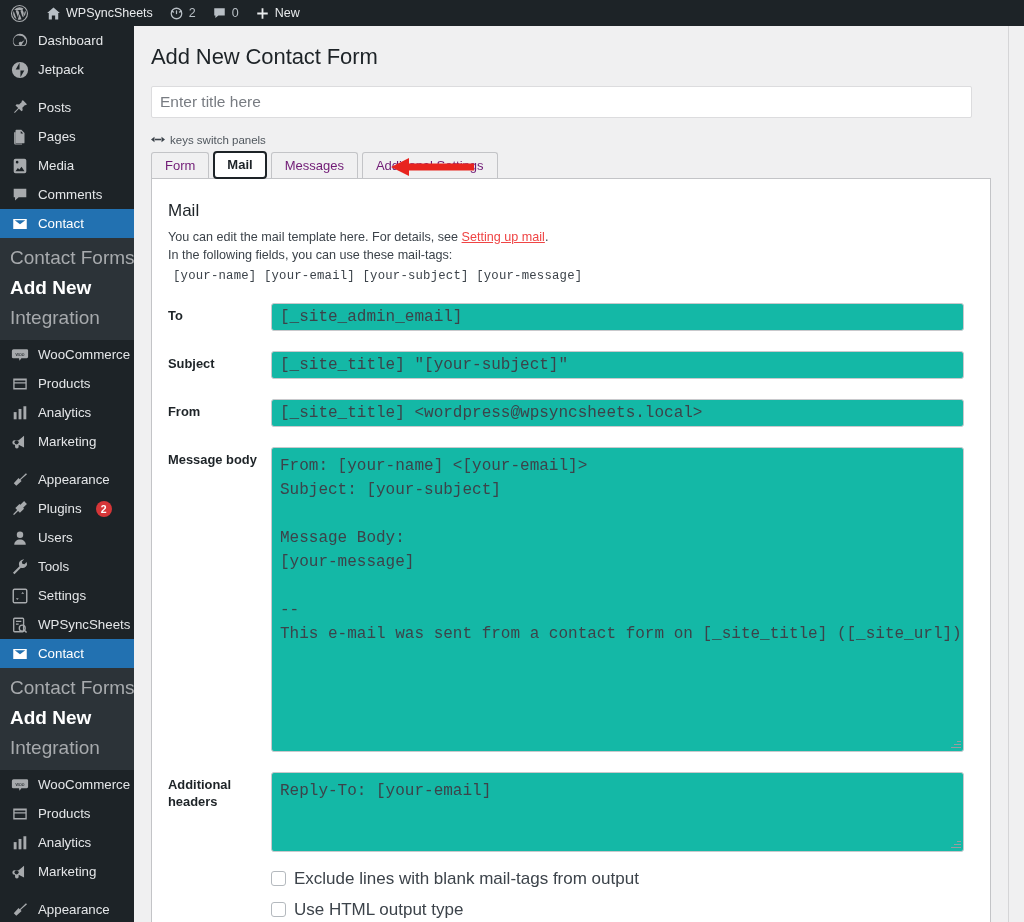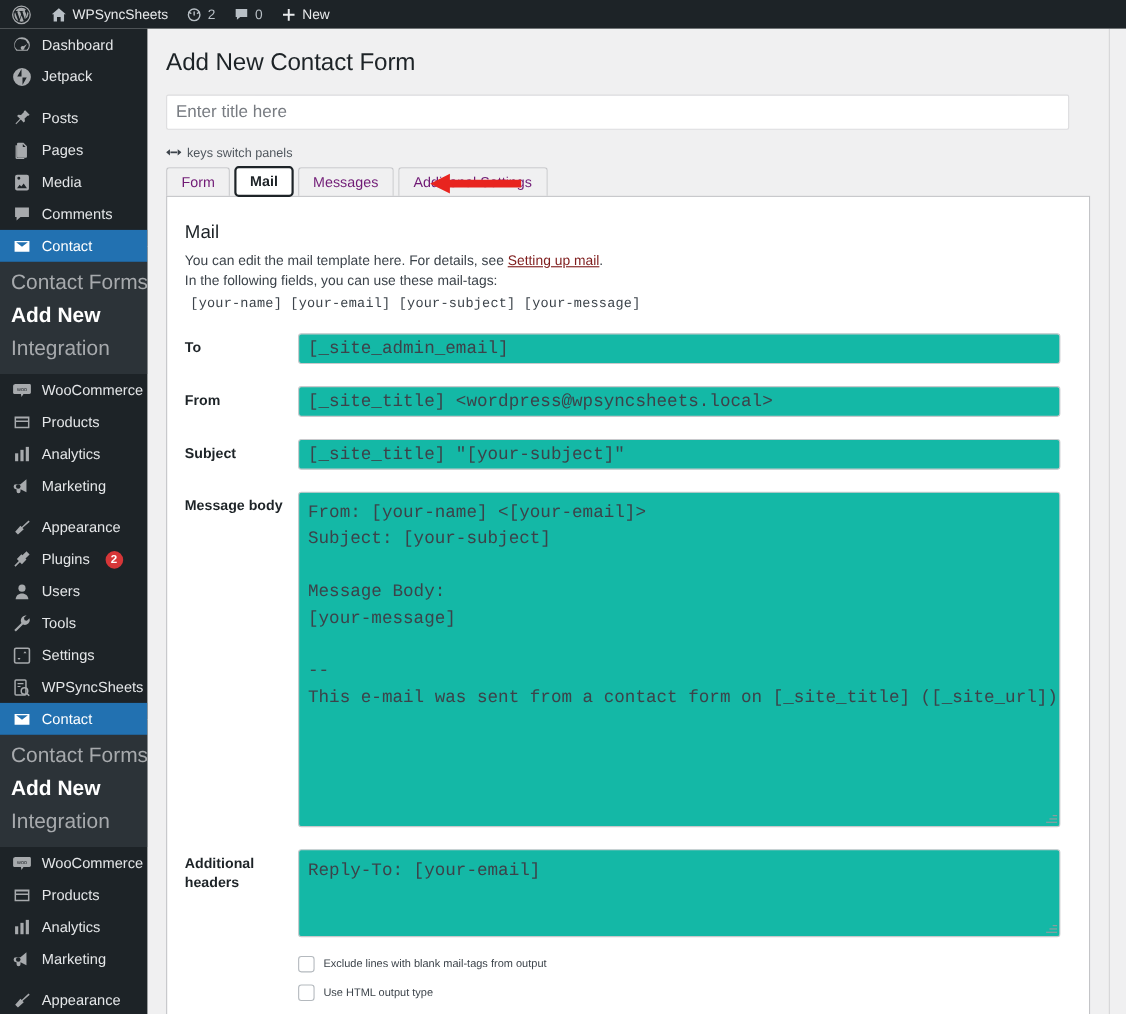--- a/index.html
+++ b/index.html
@@ -125,21 +125,21 @@
     margin: 0 17px 0 17px;
     background: #fff; border: 1px solid #c3c4c7;
     height: 745px; position: relative; overflow: hidden;
   }
   .panel-inner { padding: 22px 26px 0 16px; }
   #mail-heading {
     font-size: 17px; font-weight: 400; color: #1d2327;
     padding: 0 0 7px 0;
   }
   .desc { font-size: 12.6px; color: #3c434a; line-height: 1.45; }
-  .desc a { color: #7f1d1d; text-decoration: underline; }
+  .desc a { color: #ef4444; text-decoration: underline; }
   .mailtags {
     font-family: "Liberation Mono", monospace;
     font-size: 12.3px; color: #3c434a;
     padding: 4px 0 0 5px; letter-spacing: 0.2px;
   }
 
   .field-row { display: flex; margin-top: 20px; }
   .field-label {
     width: 103px; flex: 0 0 103px;
     font-size: 12.9px; font-weight: bold; color: #1d2327;
@@ -171,21 +171,21 @@
   .resize-grip i:nth-child(1) { bottom: 2px; width: 10px; }
   .resize-grip i:nth-child(2) { bottom: 5px; width: 7px; }
   .resize-grip i:nth-child(3) { bottom: 8px; width: 4px; }
 
   .cbrow { display: flex; align-items: center; gap: 8px; margin-top: 11px; }
   .cbrow:first-of-type { margin-top: 17px; }
   .cb {
     width: 15px; height: 15px; flex: 0 0 15px;
     border: 1px solid #b4b9be; border-radius: 3px; background: #fff;
   }
-  .cblabel { font-size: 10px; color: #3c434a; }
+  .cblabel { font-size: 17px; color: #3c434a; }
   #checkboxes { padding: 0 26px 0 119px; }
 
   
   #scrollgutter {
     position: absolute; top: 26px; right: 0; width: 16px; height: 896px;
     background: #f0f0f1; border-left: 1px solid #d5d5d7; z-index: 30;
   }
 </style>
 </head>
 <body>
@@ -490,30 +490,30 @@
       <div class="mailtags">[your-name] [your-email] [your-subject] [your-message]</div>
 
       <div class="field-row">
         <div class="field-label">To</div>
         <div class="field-ctrl">
           <input class="txt" type="text" value="[_site_admin_email]" style="">
         </div>
       </div>
 
       <div class="field-row">
+        <div class="field-label">Subject</div>
+        <div class="field-ctrl">
+          <input class="txt" type="text" value="[_site_title] &quot;[your-subject]&quot;" style="">
+        </div>
+      </div>
+
+      <div class="field-row">
         <div class="field-label">From</div>
         <div class="field-ctrl">
           <input class="txt" type="text" value="[_site_title] &lt;wordpress@wpsyncsheets.local&gt;" style="">
-        </div>
-      </div>
-
-      <div class="field-row">
-        <div class="field-label">Subject</div>
-        <div class="field-ctrl">
-          <input class="txt" type="text" value="[_site_title] &quot;[your-subject]&quot;" style="">
         </div>
       </div>
 
       <div class="field-row">
         <div class="field-label">Message body</div>
         <div class="field-ctrl ta-wrap">
           <textarea class="txt" style="height: 305px;">From: [your-name] &lt;[your-email]&gt;
 Subject: [your-subject]
 
 Message Body:

